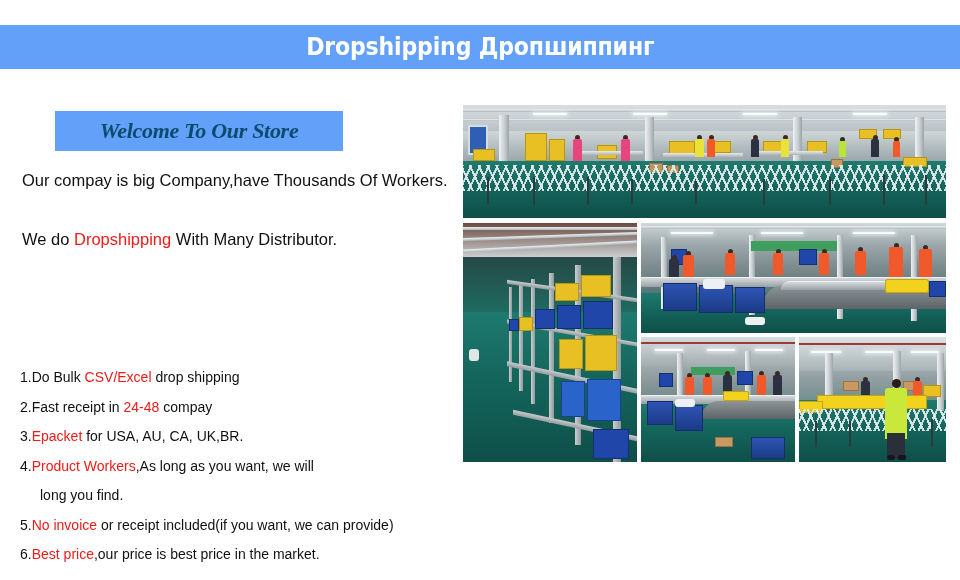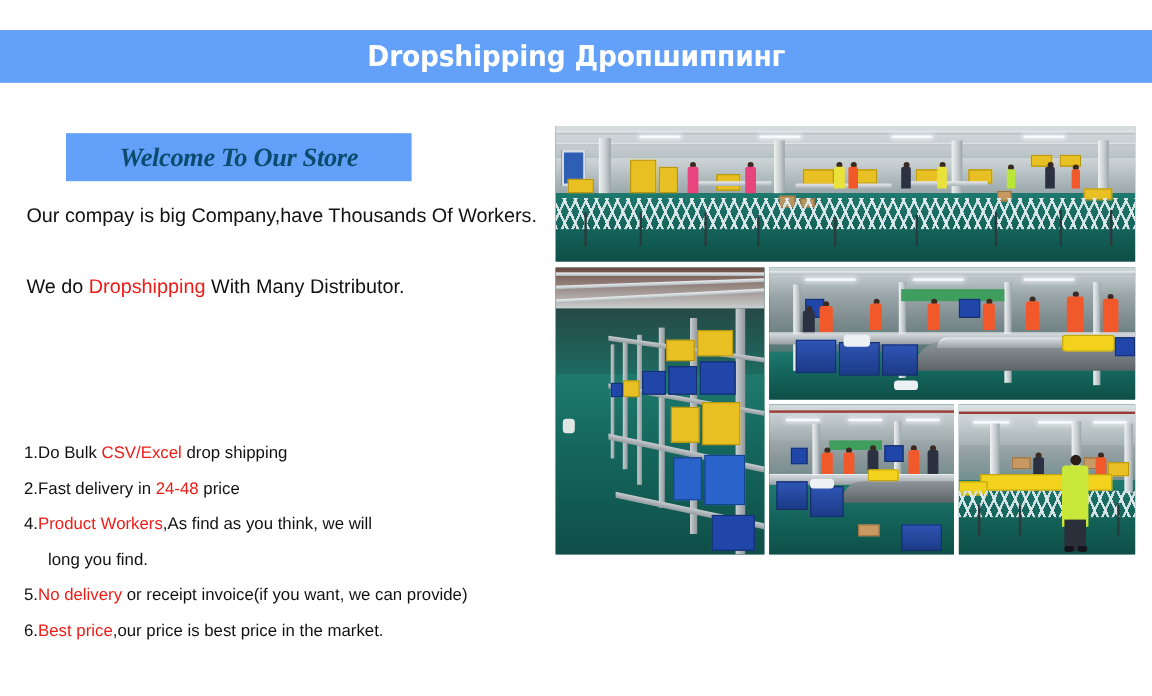--- a/index.html
+++ b/index.html
@@ -253,31 +253,34 @@
   </div>
 
 
   <div class="adv-list">
 
     <div class="adv-item">
       <span class="num">1.</span><span>Do Bulk </span><span class="hl">CSV/Excel</span><span> drop shipping</span>
     </div>
 
     <div class="adv-item">
-      <span class="num">2.</span><span>Fast delivery in </span><span class="hl">24-48</span><span> price</span>
-    </div>
-
+      <span class="num">2.</span><span>Fast receipt in </span><span class="hl">24-48</span><span> compay</span>
+    </div>
 
     <div class="adv-item">
-      <span class="num">4.</span><span></span><span class="hl">Product Workers</span><span>,As find as you think, we will</span>
+      <span class="num">3.</span><span></span><span class="hl">Epacket</span><span> for USA, AU, CA, UK,BR.</span>
+    </div>
+
+    <div class="adv-item">
+      <span class="num">4.</span><span></span><span class="hl">Product Workers</span><span>,As long as you want, we will</span>
     </div>
     <div class="adv-cont">long you find.</div>
 
     <div class="adv-item">
-      <span class="num">5.</span><span></span><span class="hl">No delivery</span><span> or receipt invoice(if you want, we can provide)</span>
+      <span class="num">5.</span><span></span><span class="hl">No invoice</span><span> or receipt included(if you want, we can provide)</span>
     </div>
 
     <div class="adv-item">
       <span class="num">6.</span><span></span><span class="hl">Best price</span><span>,our price is best price in the market.</span>
     </div>
 
   </div>
 </div>
 
 <div class="collage">

